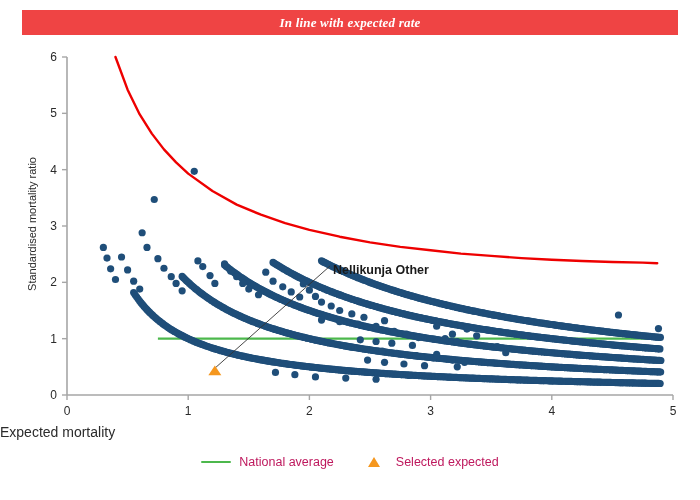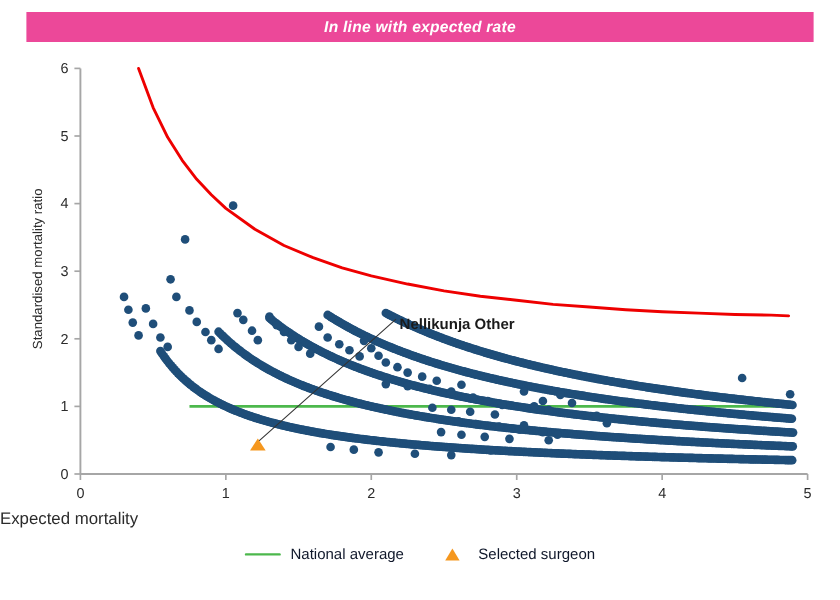--- a/index.html
+++ b/index.html
@@ -64,36 +64,36 @@
   }
 
   
   .legend{
     position:absolute;
     left:0; top:455px; width:700px;
     display:flex; justify-content:center; align-items:center;
     gap:26px;
   }
   .legend-item{display:flex;align-items:center;gap:8px;}
-  .legend-label{font-size:12.5px;color:#0f172a;white-space:nowrap;}
+  .legend-label{font-size:12.5px;color:#be185d;white-space:nowrap;}
   .swatch-line{display:block;width:30px;height:2.5px;border-radius:1px;}
   .swatch-dot{display:block;width:7px;height:7px;border-radius:50%;margin:0 11px;}
   .swatch-tri{
     display:block;width:0;height:0;
     border-left:6px solid transparent;
     border-right:6px solid transparent;
     margin:0 8px;
   }
 </style>
 </head>
 <body>
 
 <div id="root">
 
-  <div class="banner" style="background: #ec4899;">
+  <div class="banner" style="background: #ef4444; font-family: Liberation Serif, serif;">
     <span class="banner-text" style="color: rgb(255, 255, 255);">In line with expected rate</span>
   </div>
 
   <div class="chart">
     <svg class="plot" id="plot-svg" width="700" height="500">
         <line x1="67" y1="57" x2="67" y2="395" stroke="#a6a6a6" stroke-width="1.6"></line>
         <line x1="67" y1="395" x2="673" y2="395" stroke="#a6a6a6" stroke-width="1.6"></line>
         <line x1="62" y1="395" x2="67" y2="395" stroke="#a6a6a6" stroke-width="1.4"></line>
         <text x="57" y="399" text-anchor="end" font-size="12" fill="#2b2b2b" font-family="&quot;Liberation Sans&quot;, sans-serif">0</text>
         <line x1="62" y1="338.6666666666667" x2="67" y2="338.6666666666667" stroke="#a6a6a6" stroke-width="1.4"></line>
@@ -1711,17 +1711,17 @@
 
   <div class="annotation">Nellikunja Other</div>
 
   <div class="legend">
     <div class="legend-item">
       <span class="swatch-line" style="background: rgb(76, 184, 76);"></span>
       <span class="legend-label">National average</span>
     </div>
     <div class="legend-item">
       <span class="swatch-tri" style="border-bottom: 10px solid rgb(245, 151, 30);"></span>
-      <span class="legend-label">Selected surgeon</span>
+      <span class="legend-label">Selected expected</span>
     </div>
   </div>
 
 </div>
 
 </body></html>

